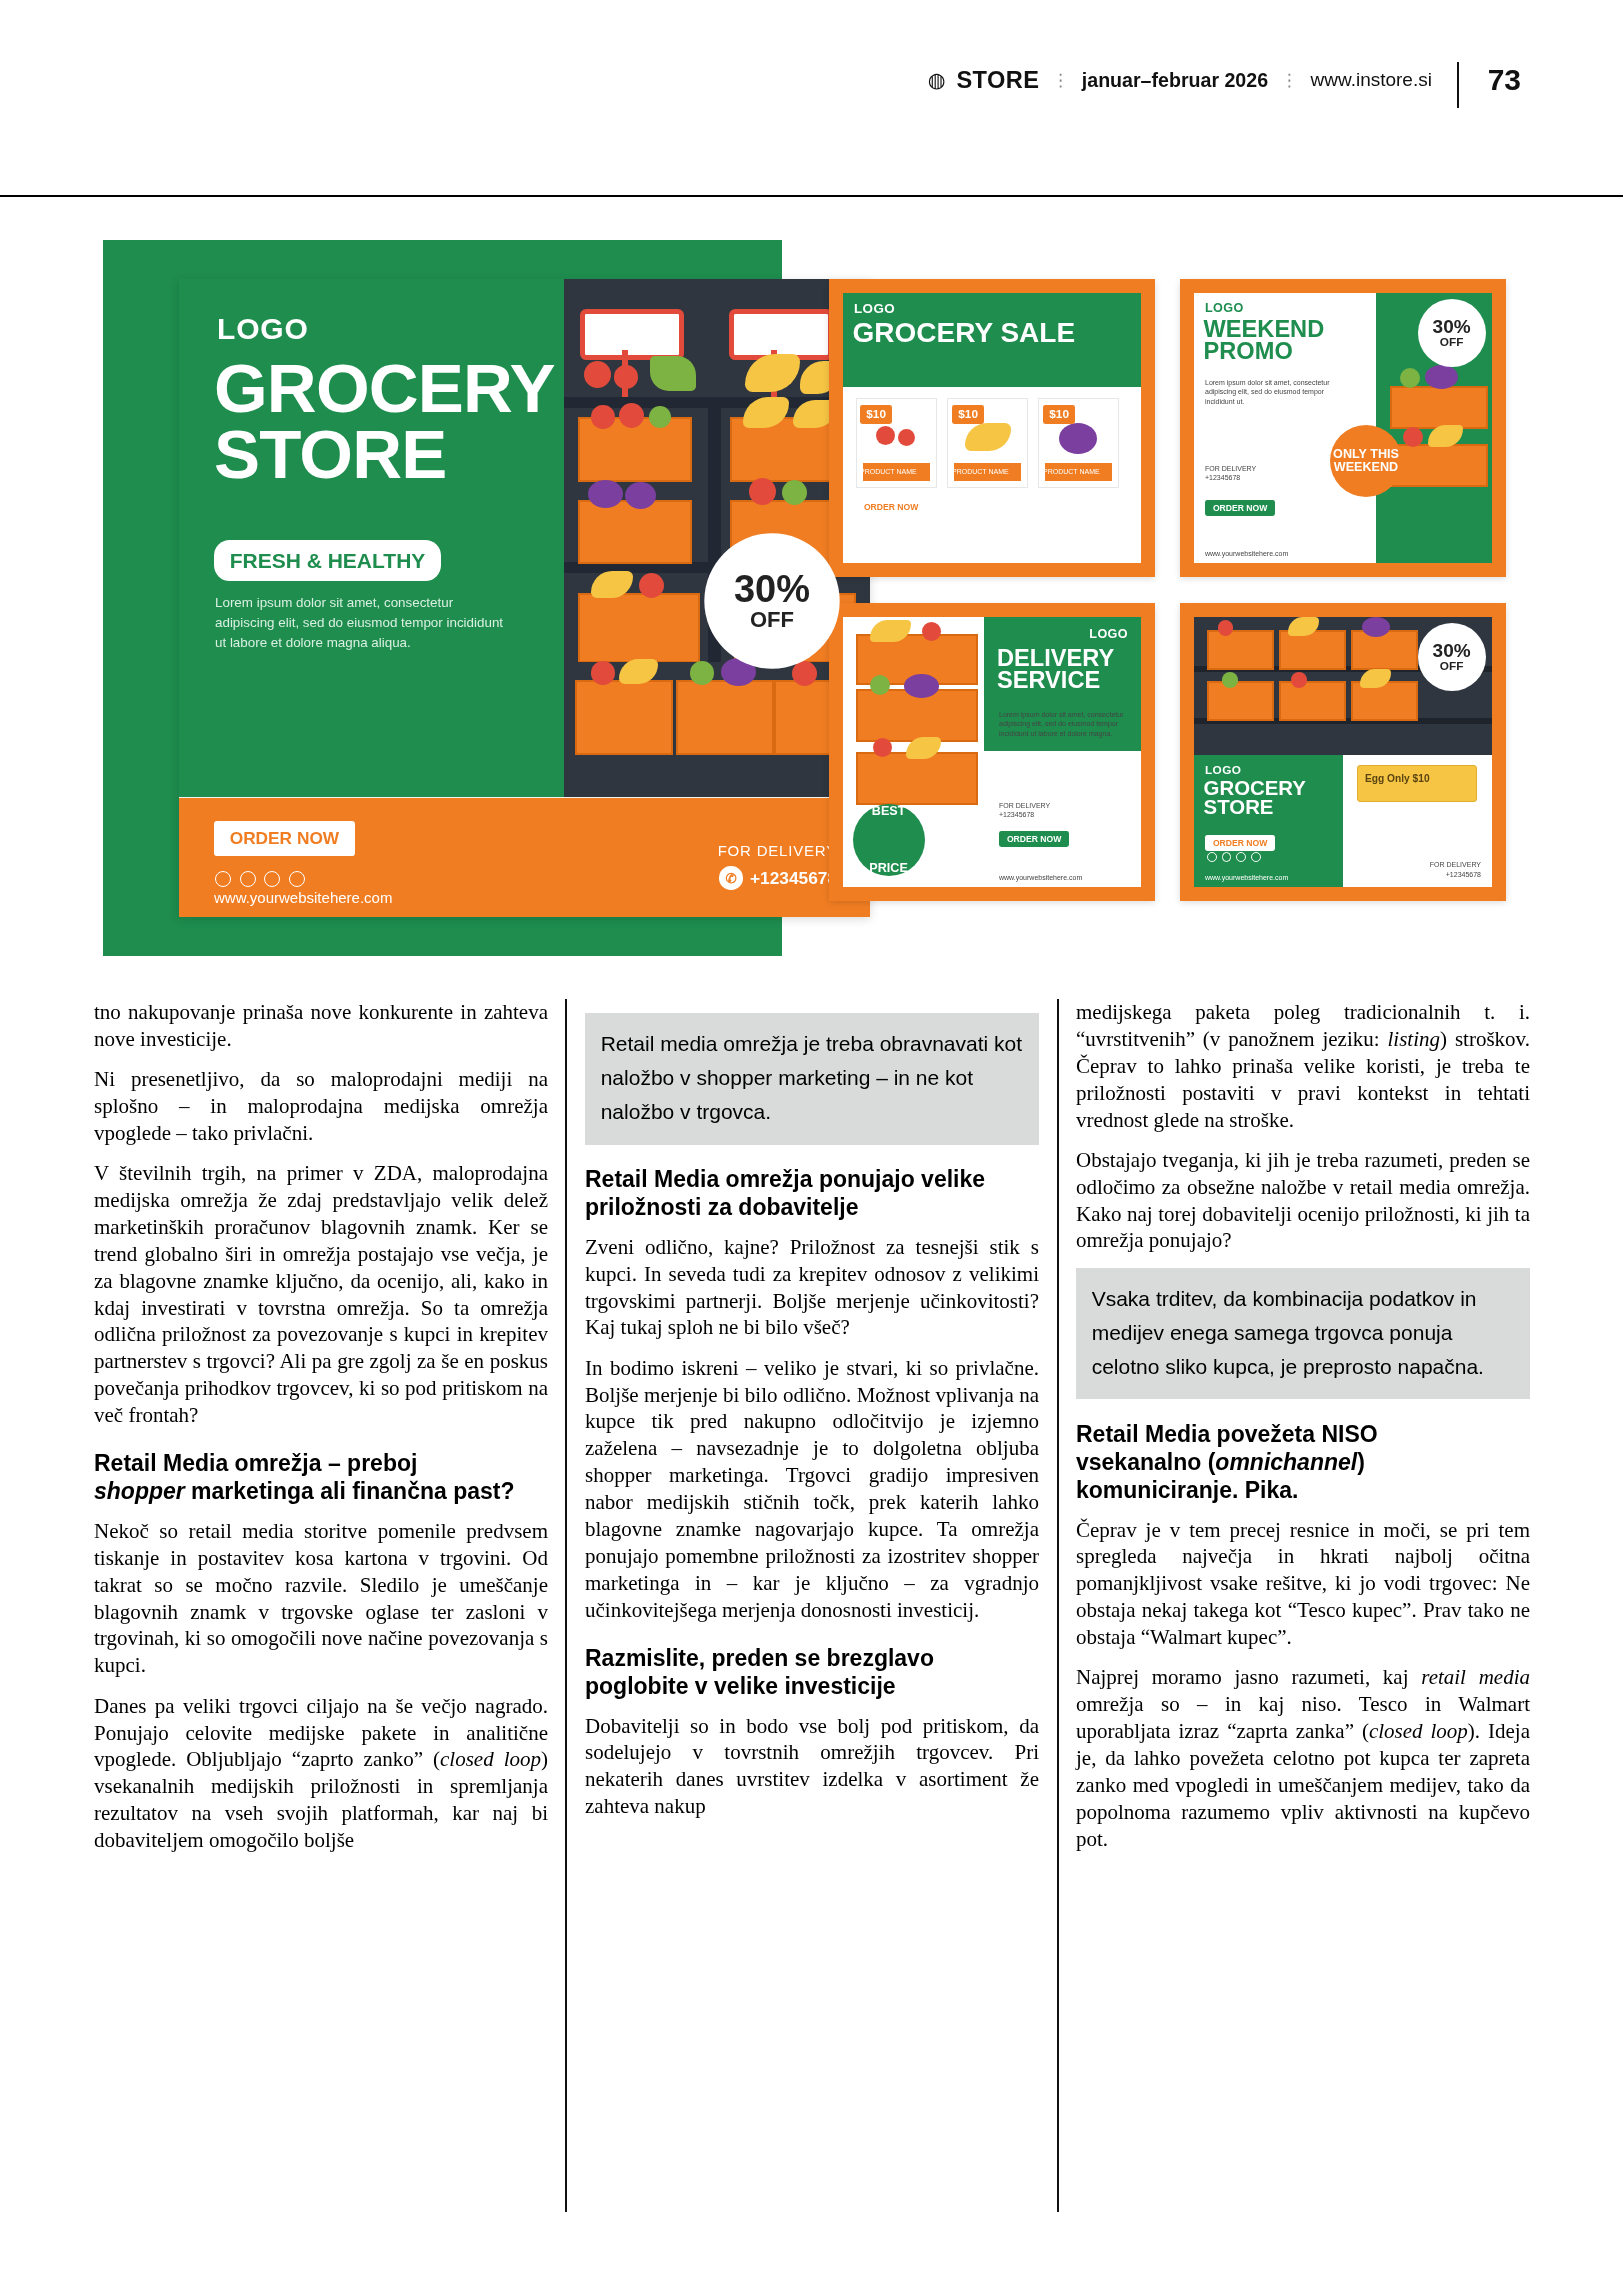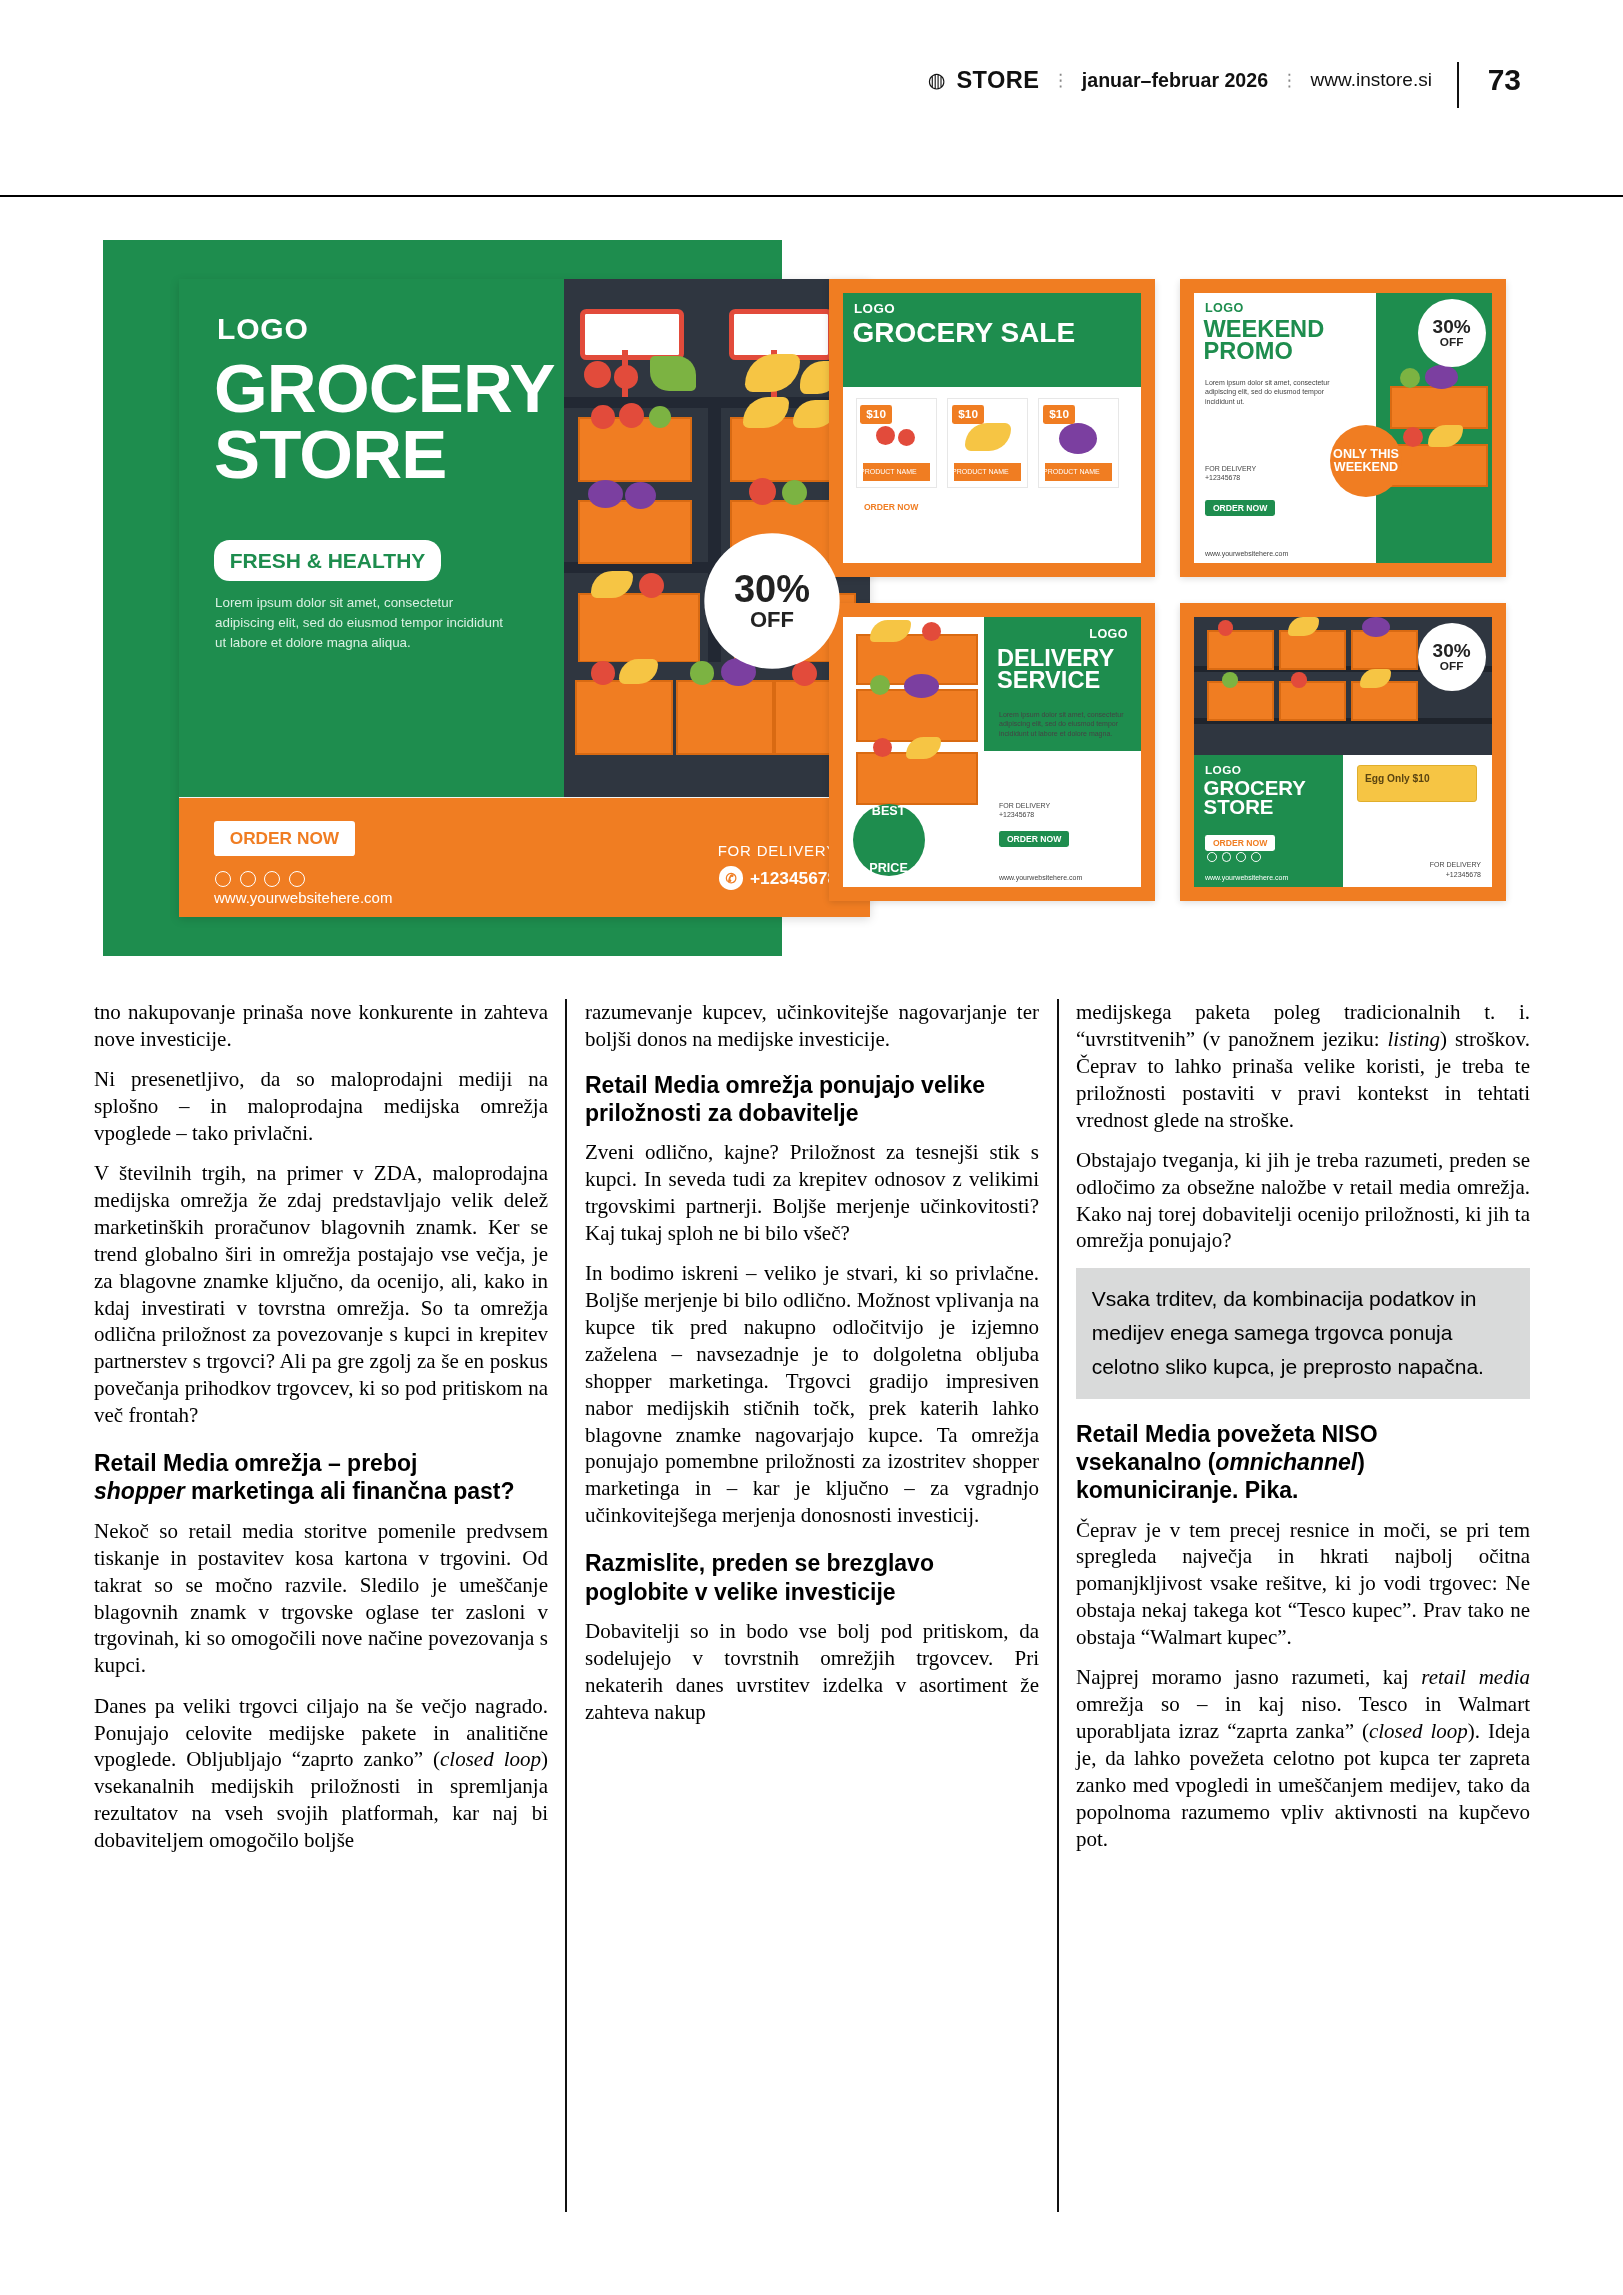--- a/index.html
+++ b/index.html
@@ -659,21 +659,21 @@
       <p>V številnih trgih, na primer v ZDA, maloprodajna medijska omrežja že zdaj predstavljajo velik delež marketinških proračunov blagovnih znamk. Ker se trend globalno širi in omrežja postajajo vse večja, je za blagovne znamke ključno, da ocenijo, ali, kako in kdaj investirati v tovrstna omrežja. So ta omrežja odlična priložnost za povezovanje s kupci in krepitev partnerstev s trgovci? Ali pa gre zgolj za še en poskus povečanja prihodkov trgovcev, ki so pod pritiskom na več frontah?</p>
       <h2 class="sub">
         <span>Retail Media omrežja – preboj</span><br>
         <em>shopper</em><span> marketinga ali finančna past?</span>
       </h2>
       <p>Nekoč so retail media storitve pomenile predvsem tiskanje in postavitev kosa kartona v trgovini. Od takrat so se močno razvile. Sledilo je umeščanje blagovnih znamk v trgovske oglase ter zasloni v trgovinah, ki so omogočili nove načine povezovanja s kupci.</p>
       <p><span>Danes pa veliki trgovci ciljajo na še večjo nagrado. Ponujajo celovite medijske pakete in analitične vpoglede. Obljubljajo “zaprto zanko” (</span><em>closed loop</em><span>) vsekanalnih medijskih priložnosti in spremljanja rezultatov na vseh svojih platformah, kar naj bi dobaviteljem omogočilo boljše</span></p>
     </div>
 
     <div class="col col2">
-      <p class="first">razumevanje kupcev, učinkovitejše nagovarjanje ter boljši donos na medijske investicije.</p>
+      <div class="callout top">Retail media omrežja je treba obravnavati kot naložbo v shopper marketing – in ne kot naložbo v trgovca.</div>
       <h2 class="sub" style="margin-top:18px;">Retail Media omrežja ponujajo velike priložnosti za dobavitelje</h2>
       <p>Zveni odlično, kajne? Priložnost za tesnejši stik s kupci. In seveda tudi za krepitev odnosov z velikimi trgovskimi partnerji. Boljše merjenje učinkovitosti? Kaj tukaj sploh ne bi bilo všeč?</p>
       <p>In bodimo iskreni – veliko je stvari, ki so privlačne. Boljše merjenje bi bilo odlično. Možnost vplivanja na kupce tik pred nakupno odločitvijo je izjemno zaželena – navsezadnje je to dolgoletna obljuba shopper marketinga. Trgovci gradijo impresiven nabor medijskih stičnih točk, prek katerih lahko blagovne znamke nagovarjajo kupce. Ta omrežja ponujajo pomembne priložnosti za izostritev shopper marketinga in – kar je ključno – za vgradnjo učinkovitejšega merjenja donosnosti investicij.</p>
       <h2 class="sub">Razmislite, preden se brezglavo poglobite v velike investicije</h2>
       <p>Dobavitelji so in bodo vse bolj pod pritiskom, da sodelujejo v tovrstnih omrežjih trgovcev. Pri nekaterih danes uvrstitev izdelka v asortiment že zahteva nakup</p>
     </div>
 
     <div class="col col3">
       <p class="first"><span>medijskega paketa poleg tradicionalnih t. i. “uvrstitvenih” (v panožnem jeziku: </span><em>listing</em><span>) stroškov. Čeprav to lahko prinaša velike koristi, je treba te priložnosti postaviti v pravi kontekst in tehtati vrednost glede na stroške.</span></p>
       <p>Obstajajo tveganja, ki jih je treba razumeti, preden se odločimo za obsežne naložbe v retail media omrežja. Kako naj torej dobavitelji ocenijo priložnosti, ki jih ta omrežja ponujajo?</p>

